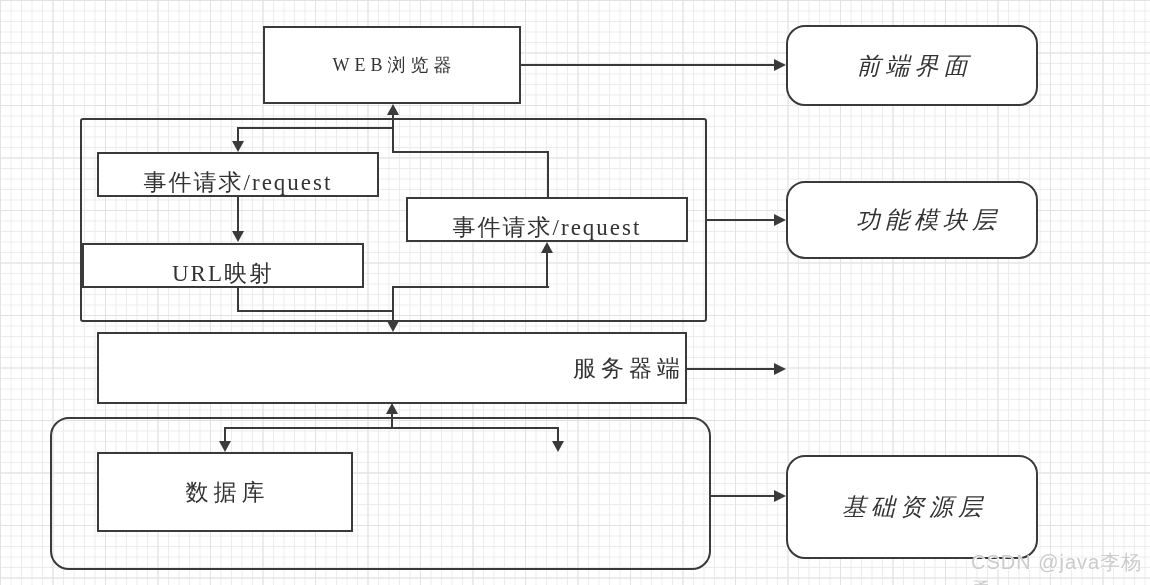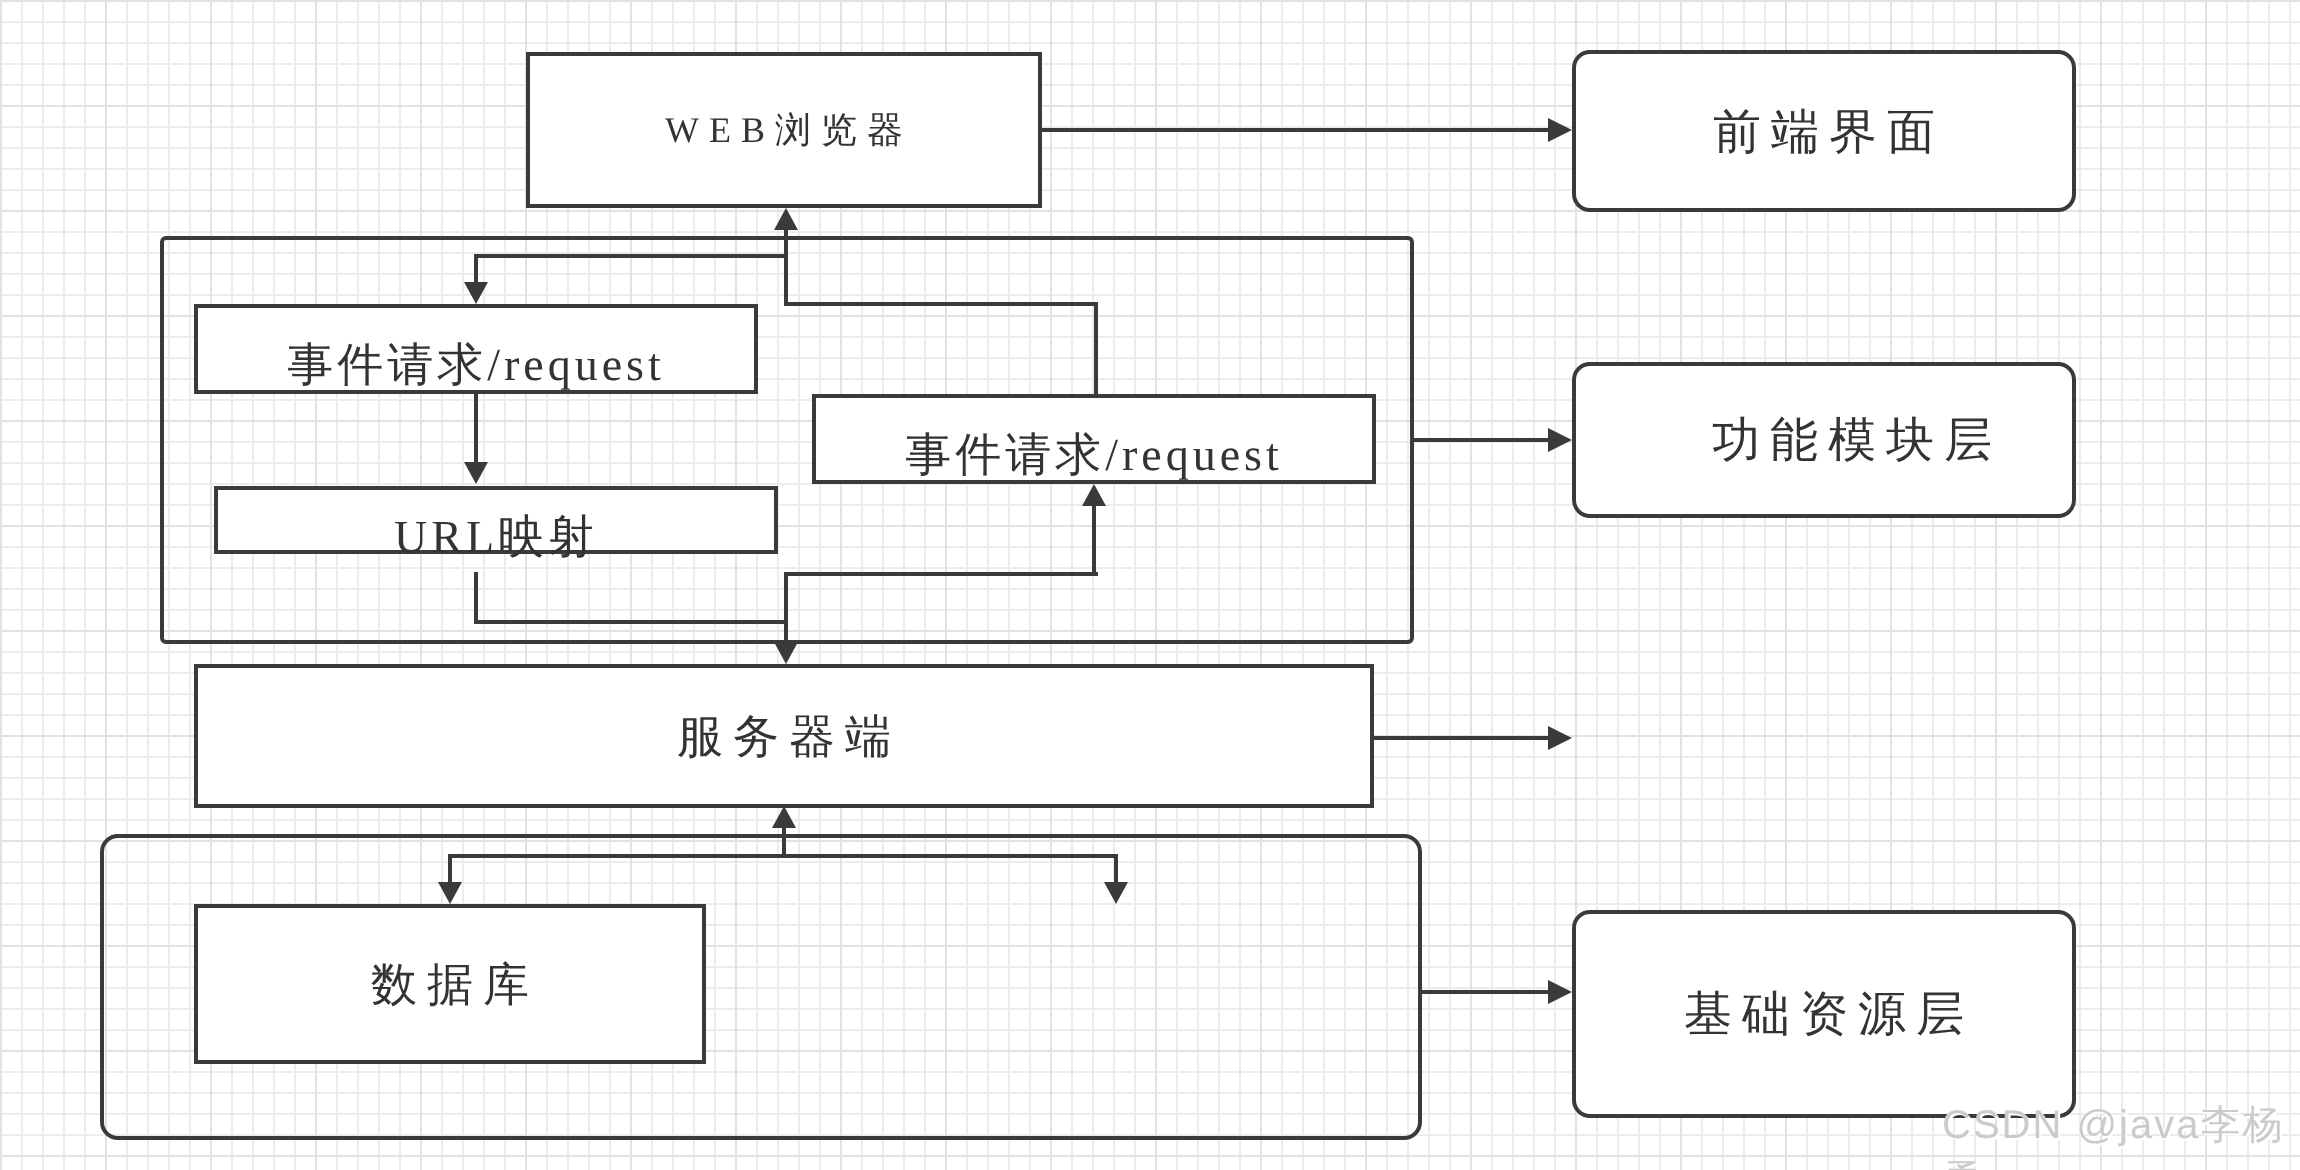--- a/index.html
+++ b/index.html
@@ -29,21 +29,21 @@
   .box,.container{
     position:absolute;box-sizing:border-box;
     border:2px solid var(--line);
   }
   .box{
     background:#ffffff;
     display:flex;align-items:center;justify-content:center;
     color:var(--text);
   }
   .container{background:transparent;}
-  .round{border-radius:9px;}
+  .round{border-radius:19px;font-style:italic;}
   .lbl{
     white-space:nowrap;
     color:var(--text);
   }
   .cjk{letter-spacing:5px;text-indent:5px;}
   .mix{letter-spacing:2px;margin-top:16px;}
   .fs22{font-size:18px;}
   .fs23{font-size:23px;}
   .fs24{font-size:24px;}
   .line{position:absolute;background:var(--line);}
@@ -72,25 +72,25 @@
   </div>
 
   <div class="box" style="left:97px;top:152px;width:282px;height:45px;">
     <span class="lbl mix fs23">事件请求/request</span>
   </div>
 
   <div class="box" style="left:406px;top:197px;width:282px;height:45px;">
     <span class="lbl mix fs23">事件请求/request</span>
   </div>
 
-  <div class="box" style="left:107px;top:243px;width:282px;height:34px;">
+  <div class="box" style="left:82px;top:243px;width:282px;height:45px;">
     <span class="lbl mix fs23">URL映射</span>
   </div>
 
-  <div class="box" style="left:97px;top:332px;width:590px;height:72px;">
+  <div class="box" style="left:97px;top:332px;width:590px;height:72px;justify-content:flex-end;">
     <span class="lbl cjk fs23">服务器端</span>
   </div>
 
   <div class="box" style="left:97px;top:452px;width:256px;height:80px;">
     <span class="lbl cjk fs23">数据库</span>
   </div>
 
 
   <div class="box round" style="left:786px;top:25px;width:252px;height:81px;">
     <span class="lbl cjk fs24">前端界面</span>

